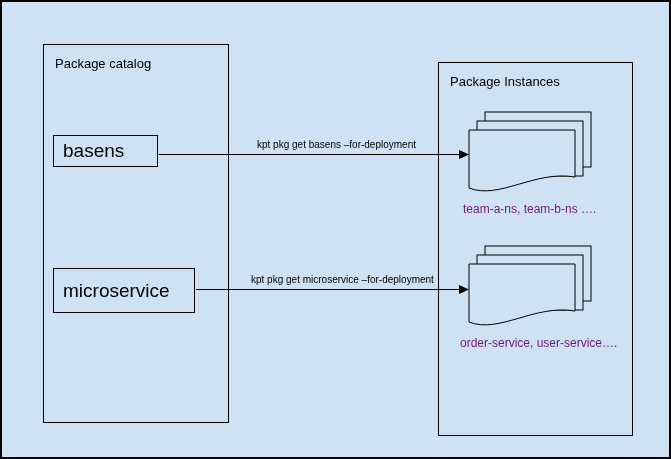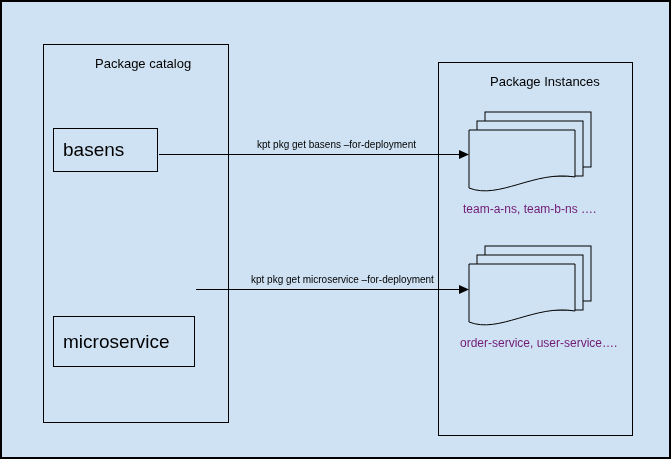--- a/index.html
+++ b/index.html
@@ -23,21 +23,20 @@
     border: 1px solid #000000;
     background: transparent;
   }
   .group-title {
     position: absolute;
     left: 11px;
     top: 11px;
     font-size: 13px;
     color: #000000;
     white-space: nowrap;
-    margin-left: 40px;
   }
   .pkg-box {
     position: absolute;
     box-sizing: border-box;
     border: 1px solid #000000;
     background: #cfe2f3;
     display: flex;
     align-items: center;
     padding-left: 9px;
     font-size: 19px;
@@ -59,22 +58,22 @@
   .overlay-svg {
     position: absolute;
     left: 0;
     top: 0;
     width: 671px;
     height: 459px;
     pointer-events: none;
   }
   #catalog-box   { left: 41px;  top: 42px; width: 186px; height: 379px; }
   #instances-box { left: 436px; top: 60px; width: 195px; height: 374px; }
-  #pkg-basens       { left: 51px; top: 126px; width: 105px; height: 44px; text-align: right; }
-  #pkg-microservice { left: 51px; top: 266px; width: 142px; height: 51px; margin-top: 48px; }
+  #pkg-basens       { left: 51px; top: 133px; width: 105px; height: 32px; text-align: right; }
+  #pkg-microservice { left: 51px; top: 266px; width: 142px; height: 45px; }
   #arrow-label-1 { left: 255px; top: 137px; }
   #arrow-label-2 { left: 249px; top: 272px; }
   #caption-1 { left: 461px; top: 200px; }
   #caption-2 { left: 458px; top: 334px; }
 </style>
 </head>
 <body>
 
 <div class="canvas">
 

